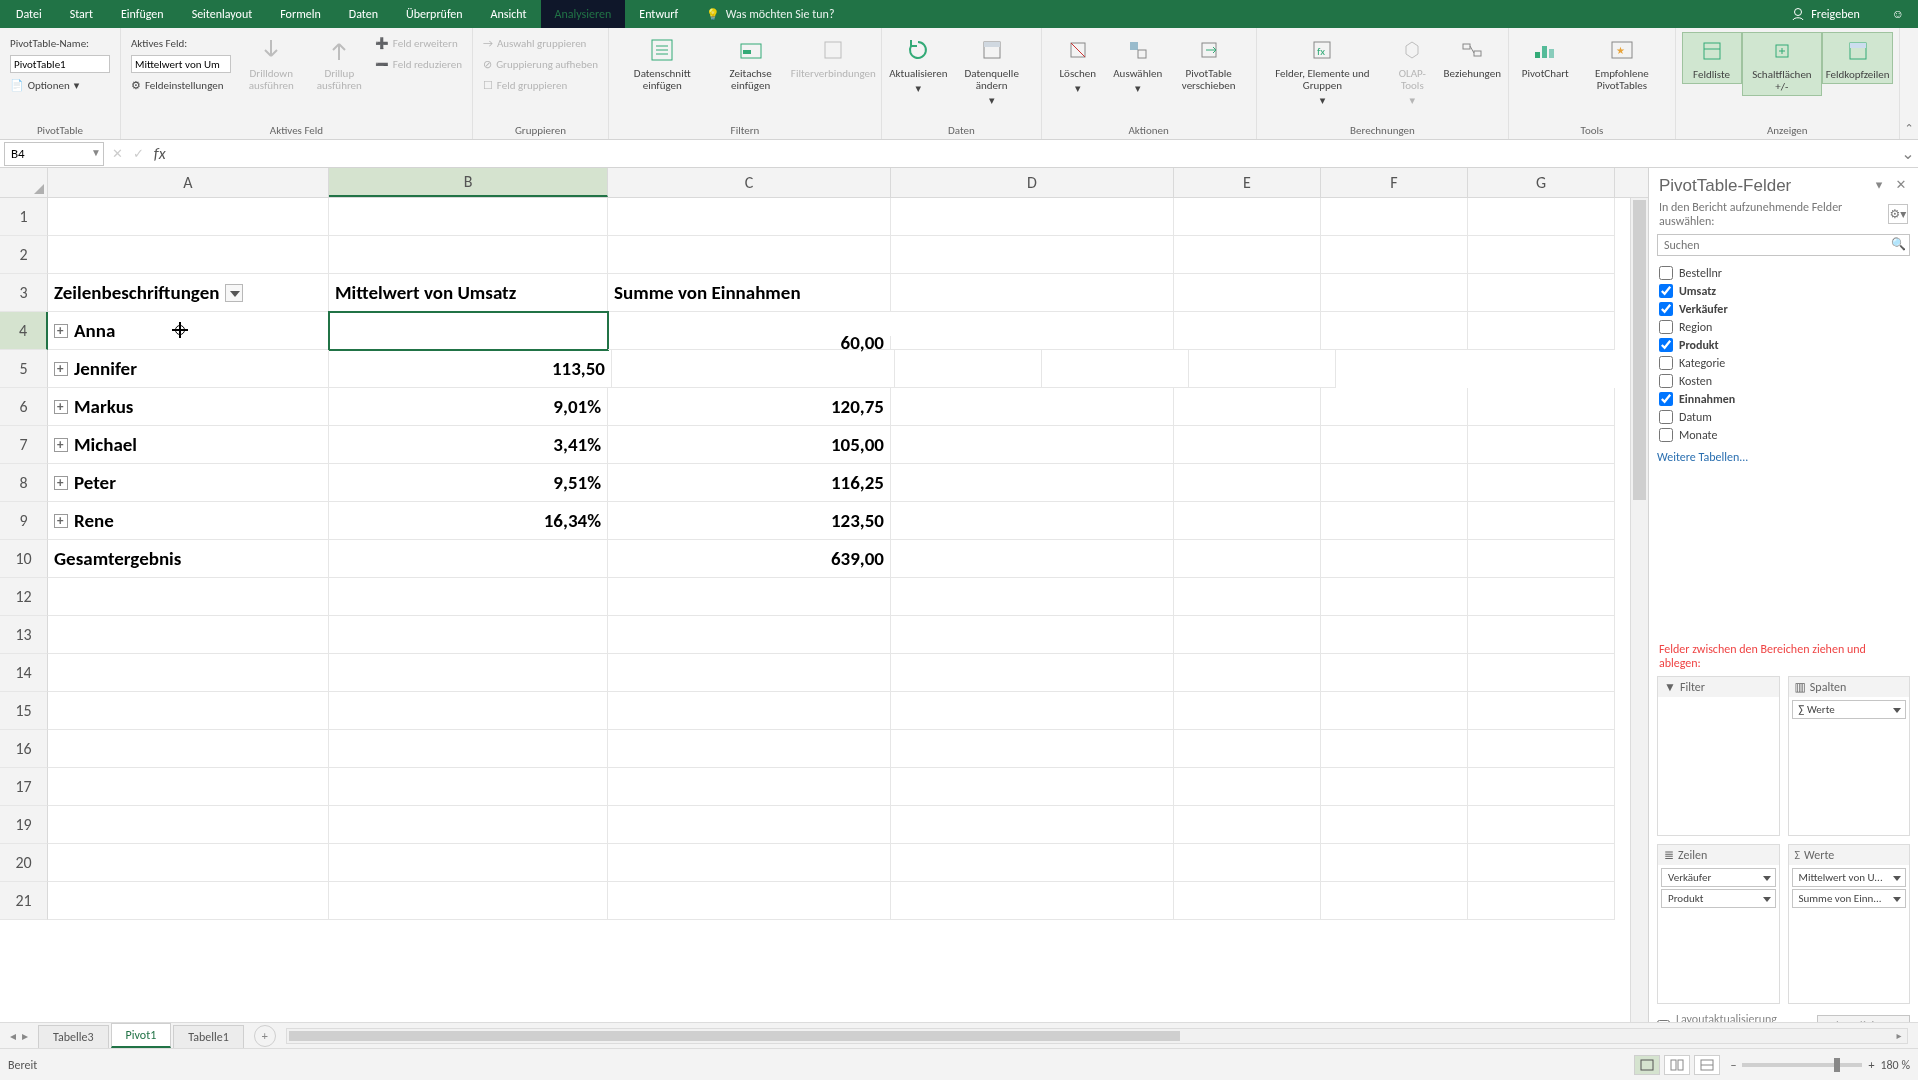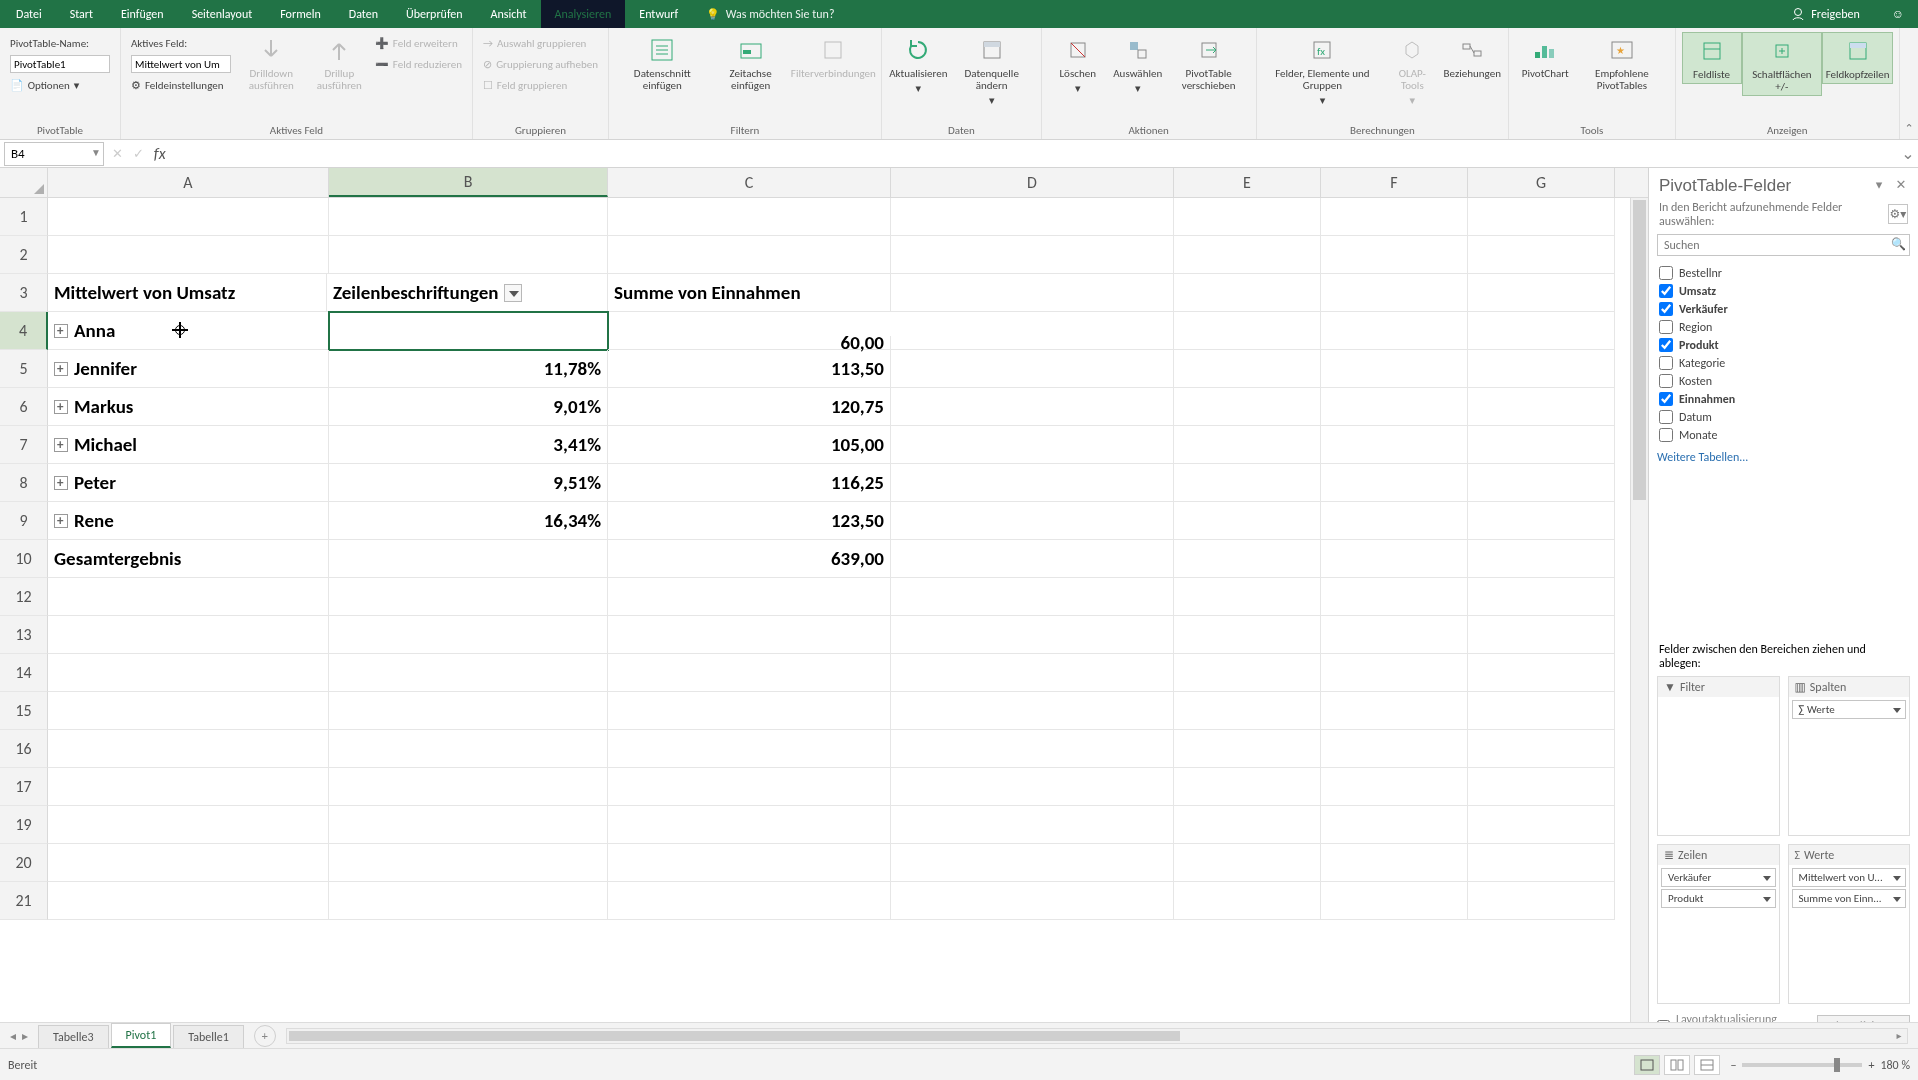--- a/index.html
+++ b/index.html
@@ -86,21 +86,21 @@
 .pane .hint{ padding:0 10px; color:#777; display:flex; align-items:center; gap:6px;}
 .pane .hint .gear{ margin-left:auto; border:1px solid #c5c5c5; width:22px;height:20px; display:flex;align-items:center;justify-content:center;}
 .pane .search{ margin:6px 8px; position:relative;}
 .pane .search input{ width:100%; height:22px; border:1px solid #c5c5c5; padding:0 22px 0 6px; font-size:12px;}
 .pane .search .mag{ position:absolute; right:4px; top:3px; color:#888;}
 .pane .fields{ padding:2px 8px; max-height:240px; overflow:auto;}
 .pane .fields .f{ display:flex; align-items:center; gap:6px; padding:2px 2px;}
 .pane .fields .f input{ width:14px;height:14px;}
 .pane .fields .f.bold label{ font-weight:bold;}
 .pane .more{ color:#2a6fb0; padding:4px 8px 10px 8px; }
-.pane .draghint{ padding:6px 10px; color:#000000;}
+.pane .draghint{ padding:6px 10px; color:#ef4444;}
 .pane .areas{ display:grid; grid-template-columns:1fr 1fr; gap:8px; padding:0 8px;}
 .pane .area{ border:1px solid #dcdcdc; background:#fff; min-height:160px; display:flex; flex-direction:column;}
 .pane .area .ah{ background:#f3f3f3; padding:3px 6px; display:flex; align-items:center; gap:4px; color:#666;}
 .pane .area .chips{ padding:3px; display:flex; flex-direction:column; gap:2px;}
 .pane .chip{ border:1px solid #c5c5c5; background:#fff; padding:2px 16px 2px 6px; font-size:11px; position:relative; white-space:nowrap; overflow:hidden; text-overflow:ellipsis;}
 .pane .chip::after{content:"";position:absolute;right:4px;top:7px;border-left:4px solid transparent;border-right:4px solid transparent;border-top:5px solid #555;}
 .pane .defer{ display:flex; align-items:center; gap:6px; padding:8px; color:#888;}
 .pane .defer button{ margin-left:auto; padding:2px 10px; border:1px solid #c5c5c5; background:#f3f3f3; color:#aaa;}
 
 
@@ -443,25 +443,25 @@
           <div class="cell" style="width: 281px;"></div>
           <div class="cell" style="width: 279px;"></div>
           <div class="cell" style="width: 283px;"></div>
           <div class="cell" style="width: 283px;"></div>
           <div class="cell" style="width: 147px;"></div>
           <div class="cell" style="width: 147px;"></div>
           <div class="cell" style="width: 147px;"></div>
         </div>
         <div class="row">
           <div class="rowhead">3</div>
-          <div class="cell serif hdr" style="width: 279px;">Mittelwert von Umsatz</div>
           <div class="cell serif hdr" style="width: 281px;">
             <b>Zeilenbeschriftungen</b>
             <span class="ddarrow"></span>
           </div>
+          <div class="cell serif hdr" style="width: 279px;">Mittelwert von Umsatz</div>
           <div class="cell serif hdr" style="width: 283px;">Summe von Einnahmen</div>
           <div class="cell" style="width: 283px;"></div>
           <div class="cell" style="width: 147px;"></div>
           <div class="cell" style="width: 147px;"></div>
           <div class="cell" style="width: 147px;"></div>
         </div>
         <div class="row">
           <div class="rowhead selrow">4</div>
           <div class="cell serif" style="width: 281px;">
             <span class="expand"></span>
@@ -473,21 +473,20 @@
           <div class="cell" style="width: 147px;"></div>
           <div class="cell" style="width: 147px;"></div>
           <div class="cell" style="width: 147px;"></div>
         </div>
         <div class="row">
           <div class="rowhead">5</div>
           <div class="cell serif" style="width: 281px;">
             <span class="expand"></span>
             <b>Jennifer</b>
           </div>
-          <div class="cell serif right" style="width: 279px;">11,78%</div>
           <div class="cell serif right" style="width: 283px;">113,50</div>
           <div class="cell" style="width: 283px;"></div>
           <div class="cell" style="width: 147px;"></div>
           <div class="cell" style="width: 147px;"></div>
           <div class="cell" style="width: 147px;"></div>
         </div>
         <div class="row">
           <div class="rowhead">6</div>
           <div class="cell serif" style="width: 281px;">
             <span class="expand"></span>

